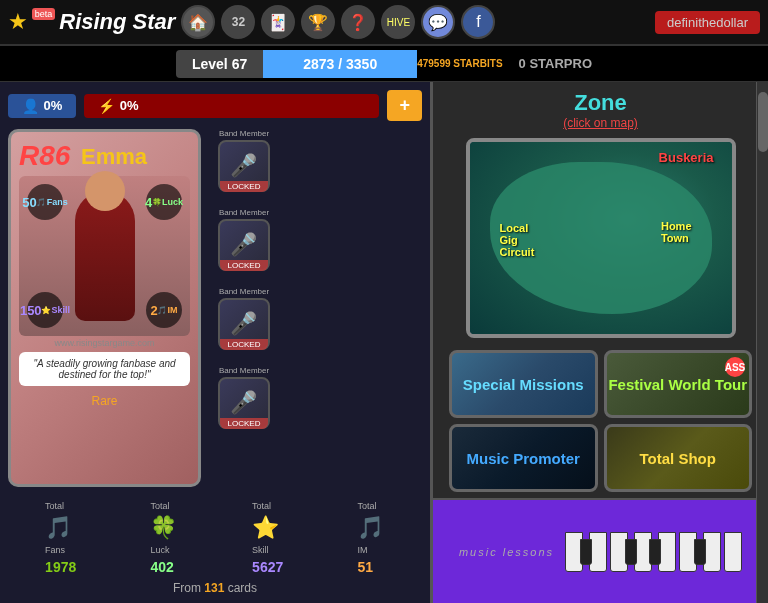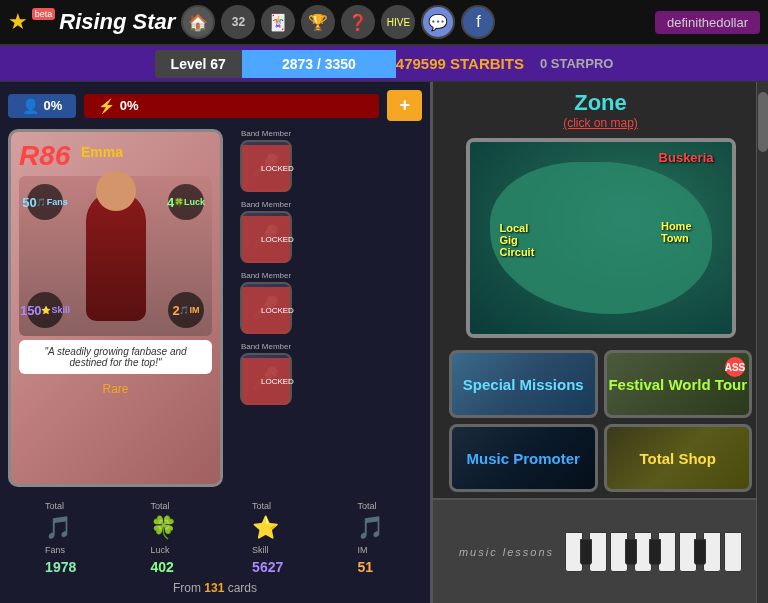--- a/index.html
+++ b/index.html
@@ -57,31 +57,31 @@
       font-size: 16px;
       cursor: pointer;
       border: 2px solid #444;
     }
     .nav-icon.house { background: #555; color: white; }
     .nav-icon.circle-gray { background: #444; color: #ccc; }
     .nav-icon.discord { background: #7289da; color: white; }
     .nav-icon.facebook { background: #3b5998; color: white; }
     .user-label {
       margin-left: auto;
-      background: #701a75;
+      background: #b91c1c;
       color: #ccc;
       padding: 4px 12px;
       border-radius: 4px;
       font-size: 13px;
       text-align: center;
     }
 
     
     .level-bar {
-      background: #4c1d95;
+      background: #000000;
       display: flex;
       align-items: center;
       justify-content: center;
       height: 36px;
       gap: 0;
       border-bottom: 1px solid #333;
     }
     .level-label {
       background: #444;
       color: white;
@@ -92,21 +92,21 @@
     }
     .level-progress {
       background: #4da6ff;
       color: white;
       padding: 6px 40px;
       font-size: 14px;
       font-weight: bold;
     }
     .starbits {
       color: #f5a623;
-      font-size: 15px;
+      font-size: 10px;
       font-weight: bold;
     }
     .starpro {
       margin-left: 16px;
       color: #aaa;
       font-size: 13px;
       font-weight: bold;
     }
 
     
@@ -170,37 +170,37 @@
 
     
     .card-area {
       display: flex;
       gap: 8px;
       flex: 1;
     }
 
     
     .card {
-      width: 215px;
+      width: 193px;
       background: linear-gradient(135deg, #d4a0a0 0%, #c08080 50%, #a06060 100%);
       border-radius: 10px;
       border: 3px solid #888;
       padding: 8px;
       position: relative;
       overflow: hidden;
     }
     .card-id {
       color: #ff4444;
       font-size: 28px;
       font-weight: bold;
       font-style: italic;
     }
     .card-name {
       color: #f5c518;
-      font-size: 14px;
+      font-size: 22px;
       font-weight: bold;
       position: absolute;
       top: 12px;
       left: 70px;
     }
     .card-image-area {
       width: 100%;
       height: 160px;
       background: linear-gradient(180deg, #c08080 0%, #8a6060 100%);
       border-radius: 6px;
@@ -266,21 +266,21 @@
       text-align: center;
       color: #f5a623;
       font-size: 12px;
       margin-top: 8px;
     }
 
     
     .band-sidebar {
       display: flex;
       flex-direction: column;
-      gap: 8px;
+      gap: 16px;
       width: 70px;
     }
     .band-item {
       display: flex;
       flex-direction: column;
       align-items: center;
       gap: 2px;
     }
     .band-item-label {
       font-size: 8px;
@@ -306,21 +306,21 @@
     .band-locked {
       position: absolute;
       bottom: -2px;
       left: 0;
       right: 0;
       background: rgba(180,60,60,0.9);
       font-size: 8px;
       color: white;
       text-align: center;
       border-radius: 0 0 6px 6px;
-      padding: 19px;
+      padding: 1px;
     }
 
     
     .totals-row {
       display: flex;
       justify-content: space-around;
       margin-top: 8px;
       padding-top: 6px;
     }
     .total-item {
@@ -333,21 +333,21 @@
       font-size: 9px;
       color: #aaa;
     }
     .total-icon {
       font-size: 22px;
     }
     .total-value {
       font-size: 14px;
       font-weight: bold;
     }
-    .total-item.fans .total-value { color: #86efac; }
+    .total-item.fans .total-value { color: #84cc16; }
     .total-item.luck .total-value { color: #88ff88; }
     .total-item.skill .total-value { color: #aa88ff; }
     .total-item.im .total-value { color: #ffaa44; }
     .cards-from {
       text-align: center;
       color: #aaa;
       font-size: 12px;
       margin-top: 6px;
     }
     .cards-from span { color: #f5a623; font-weight: bold; }
@@ -487,21 +487,21 @@
       width: 20px;
       height: 20px;
       font-size: 10px;
       display: flex;
       align-items: center;
       justify-content: center;
     }
 
     
     .music-lessons {
-      background: #404040;
+      background: #6d28d9;
       border-top: 2px solid #555;
       padding: 4px;
       display: flex;
       align-items: center;
       justify-content: center;
       gap: 3px;
       flex: 1;
     }
     .piano-key {
       height: 40px;
@@ -591,20 +591,21 @@
             <span class="num">150</span>
             <span style="font-size:8px;">⭐</span>
             <span>Skill</span>
           </div>
           <div class="card-stat im">
             <span class="num">2</span>
             <span style="font-size:8px;">🎵</span>
             <span>IM</span>
           </div>
         </div>
+        <div class="card-website">www.risingstargame.com</div>
         <div class="card-quote">"A steadily growing fanbase and destined for the top!"</div>
         <div class="card-rarity">Rare</div>
       </div>
 
       <div class="band-sidebar">
         <div class="band-item">
           <span class="band-item-label">Band Member</span>
           <div class="band-btn">
             <span class="band-icon">🎤</span>
             <div class="band-locked">LOCKED</div>

